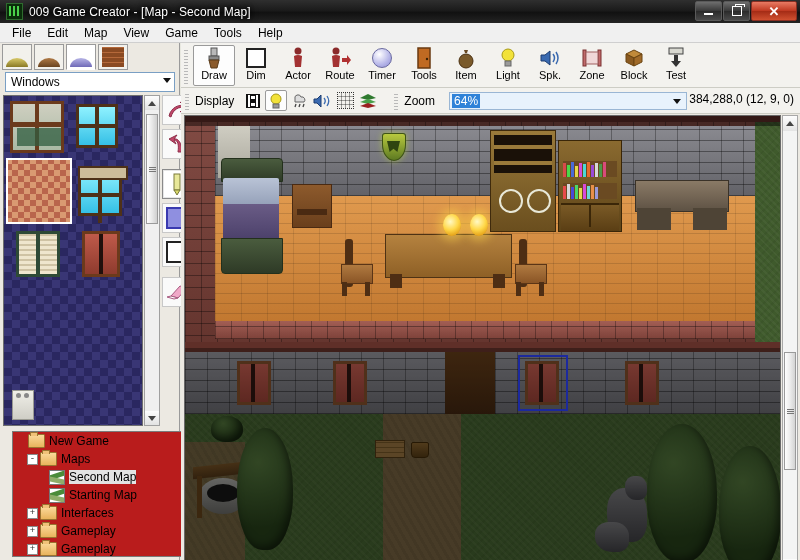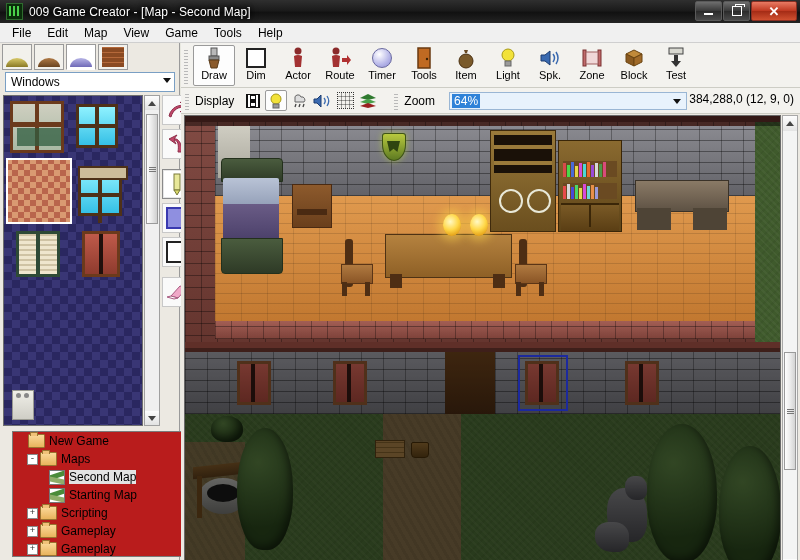--- a/index.html
+++ b/index.html
@@ -363,21 +363,21 @@
           <span class="mapicon"></span>
           <span class="tlabel">Second Map</span>
         </div>
         <div class="trow" style="padding-left:36px">
           <span class="mapicon"></span>
           <span class="tlabel">Starting Map</span>
         </div>
         <div class="trow" style="padding-left:14px">
           <span class="tbox">+</span>
           <span class="folder"></span>
-          <span class="tlabel">Scripting</span>
+          <span class="tlabel">Interfaces</span>
         </div>
         <div class="trow" style="padding-left:14px">
           <span class="tbox">+</span>
           <span class="folder"></span>
           <span class="tlabel">Gameplay</span>
         </div>
         <div class="trow" style="padding-left:14px">
           <span class="tbox">+</span>
           <span class="folder"></span>
           <span class="tlabel">Gameplay</span>

